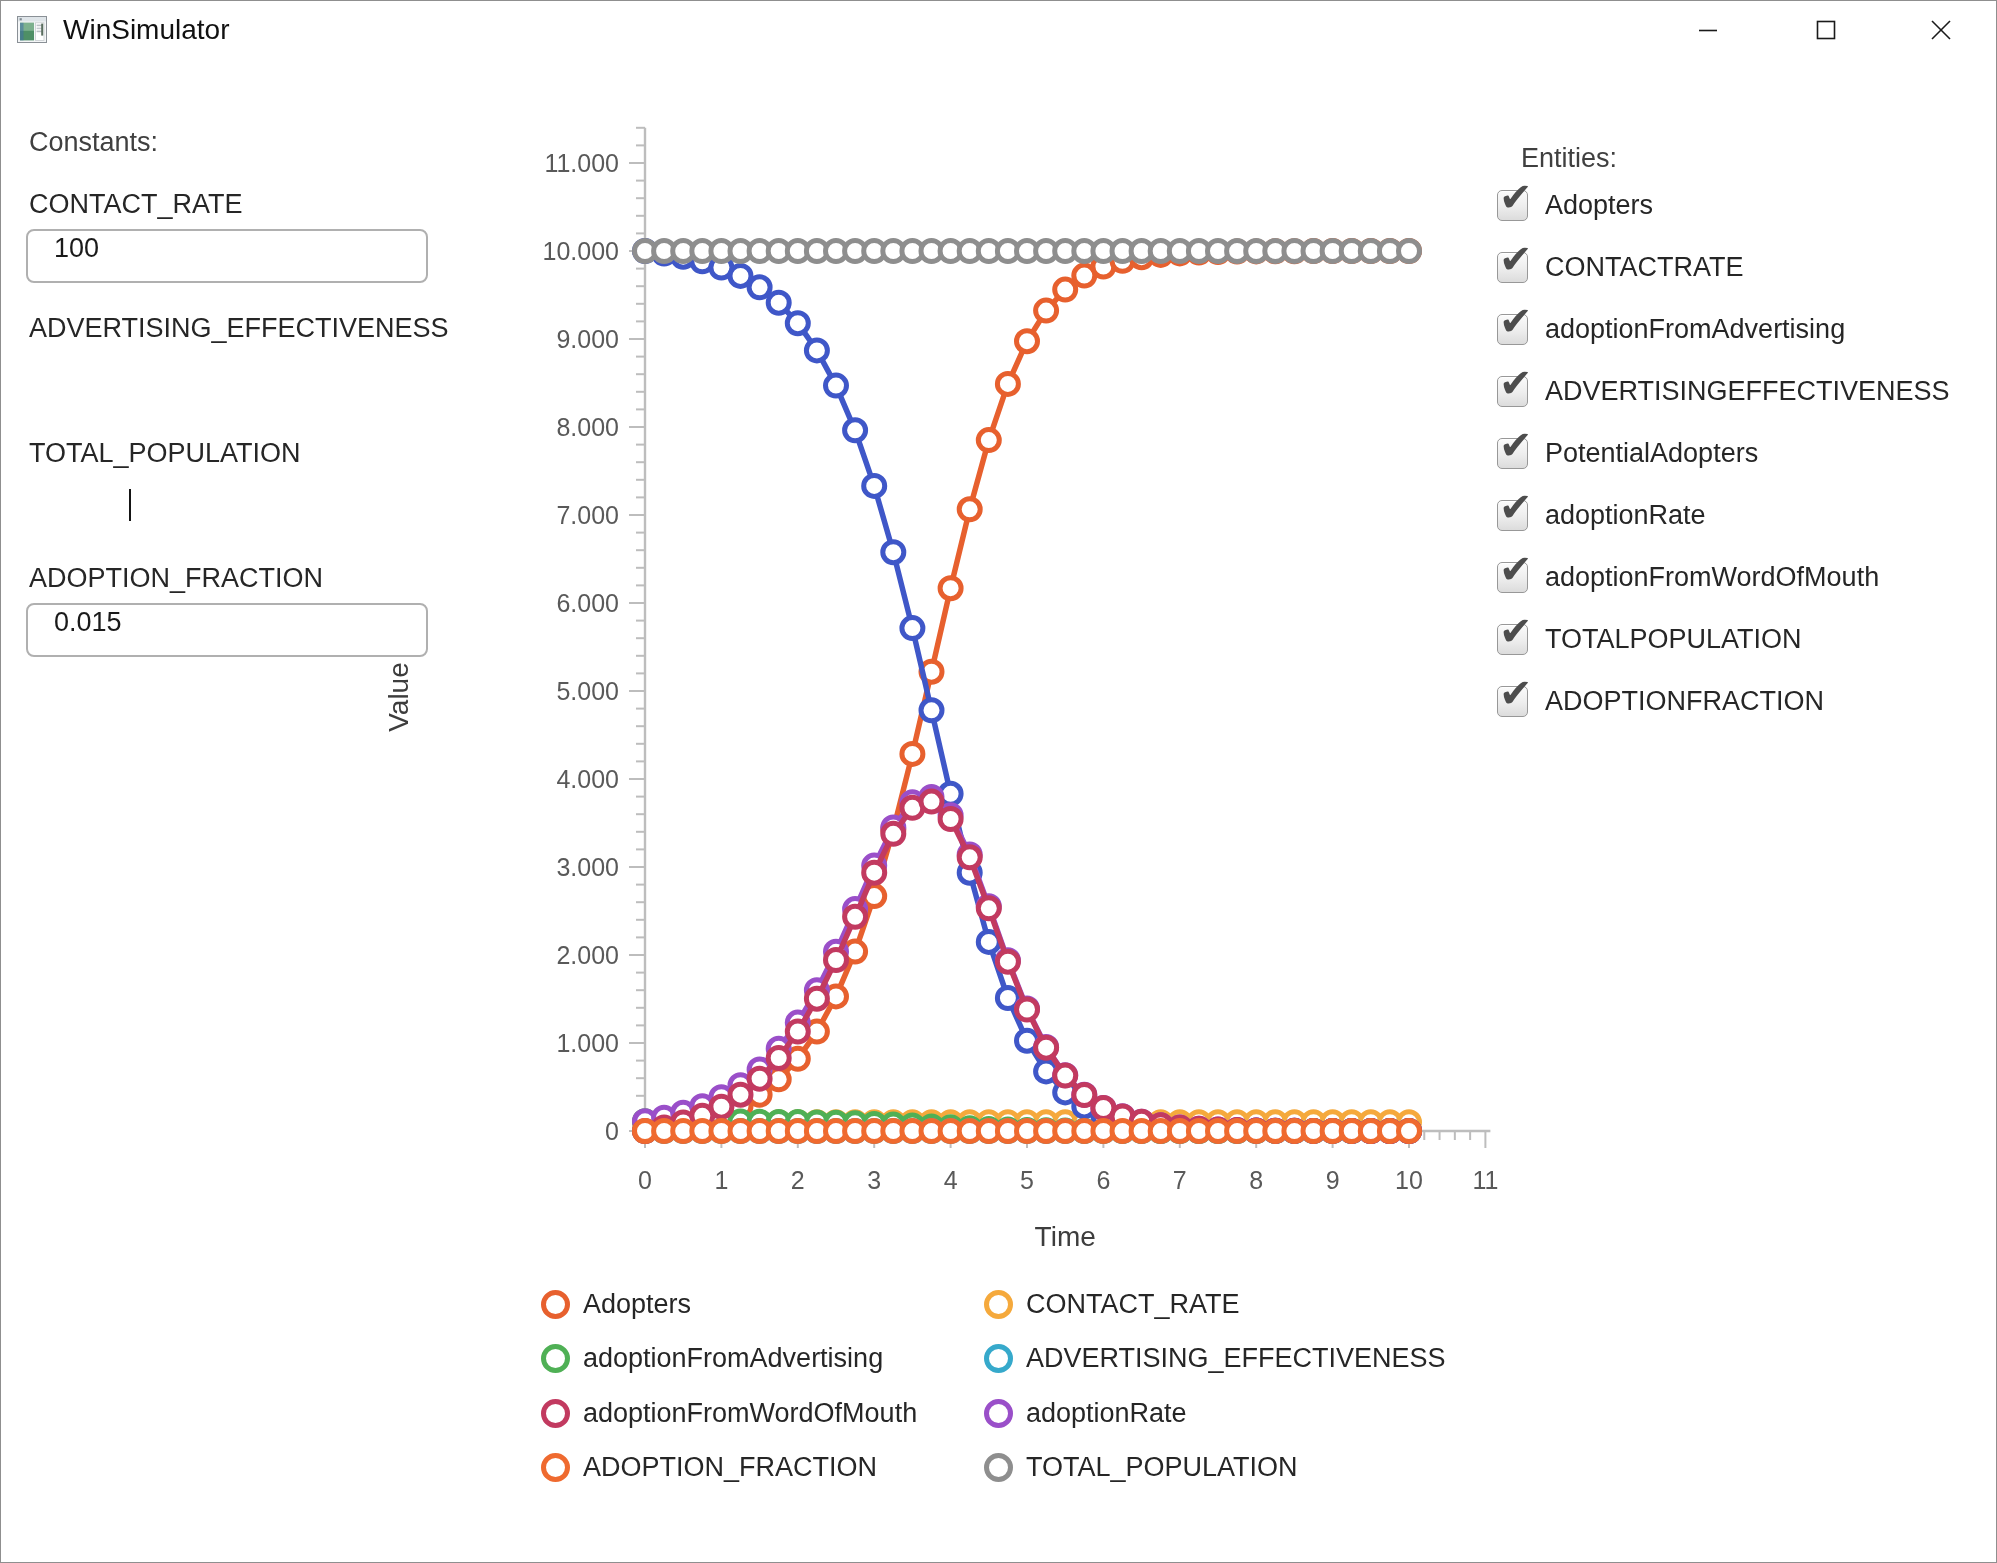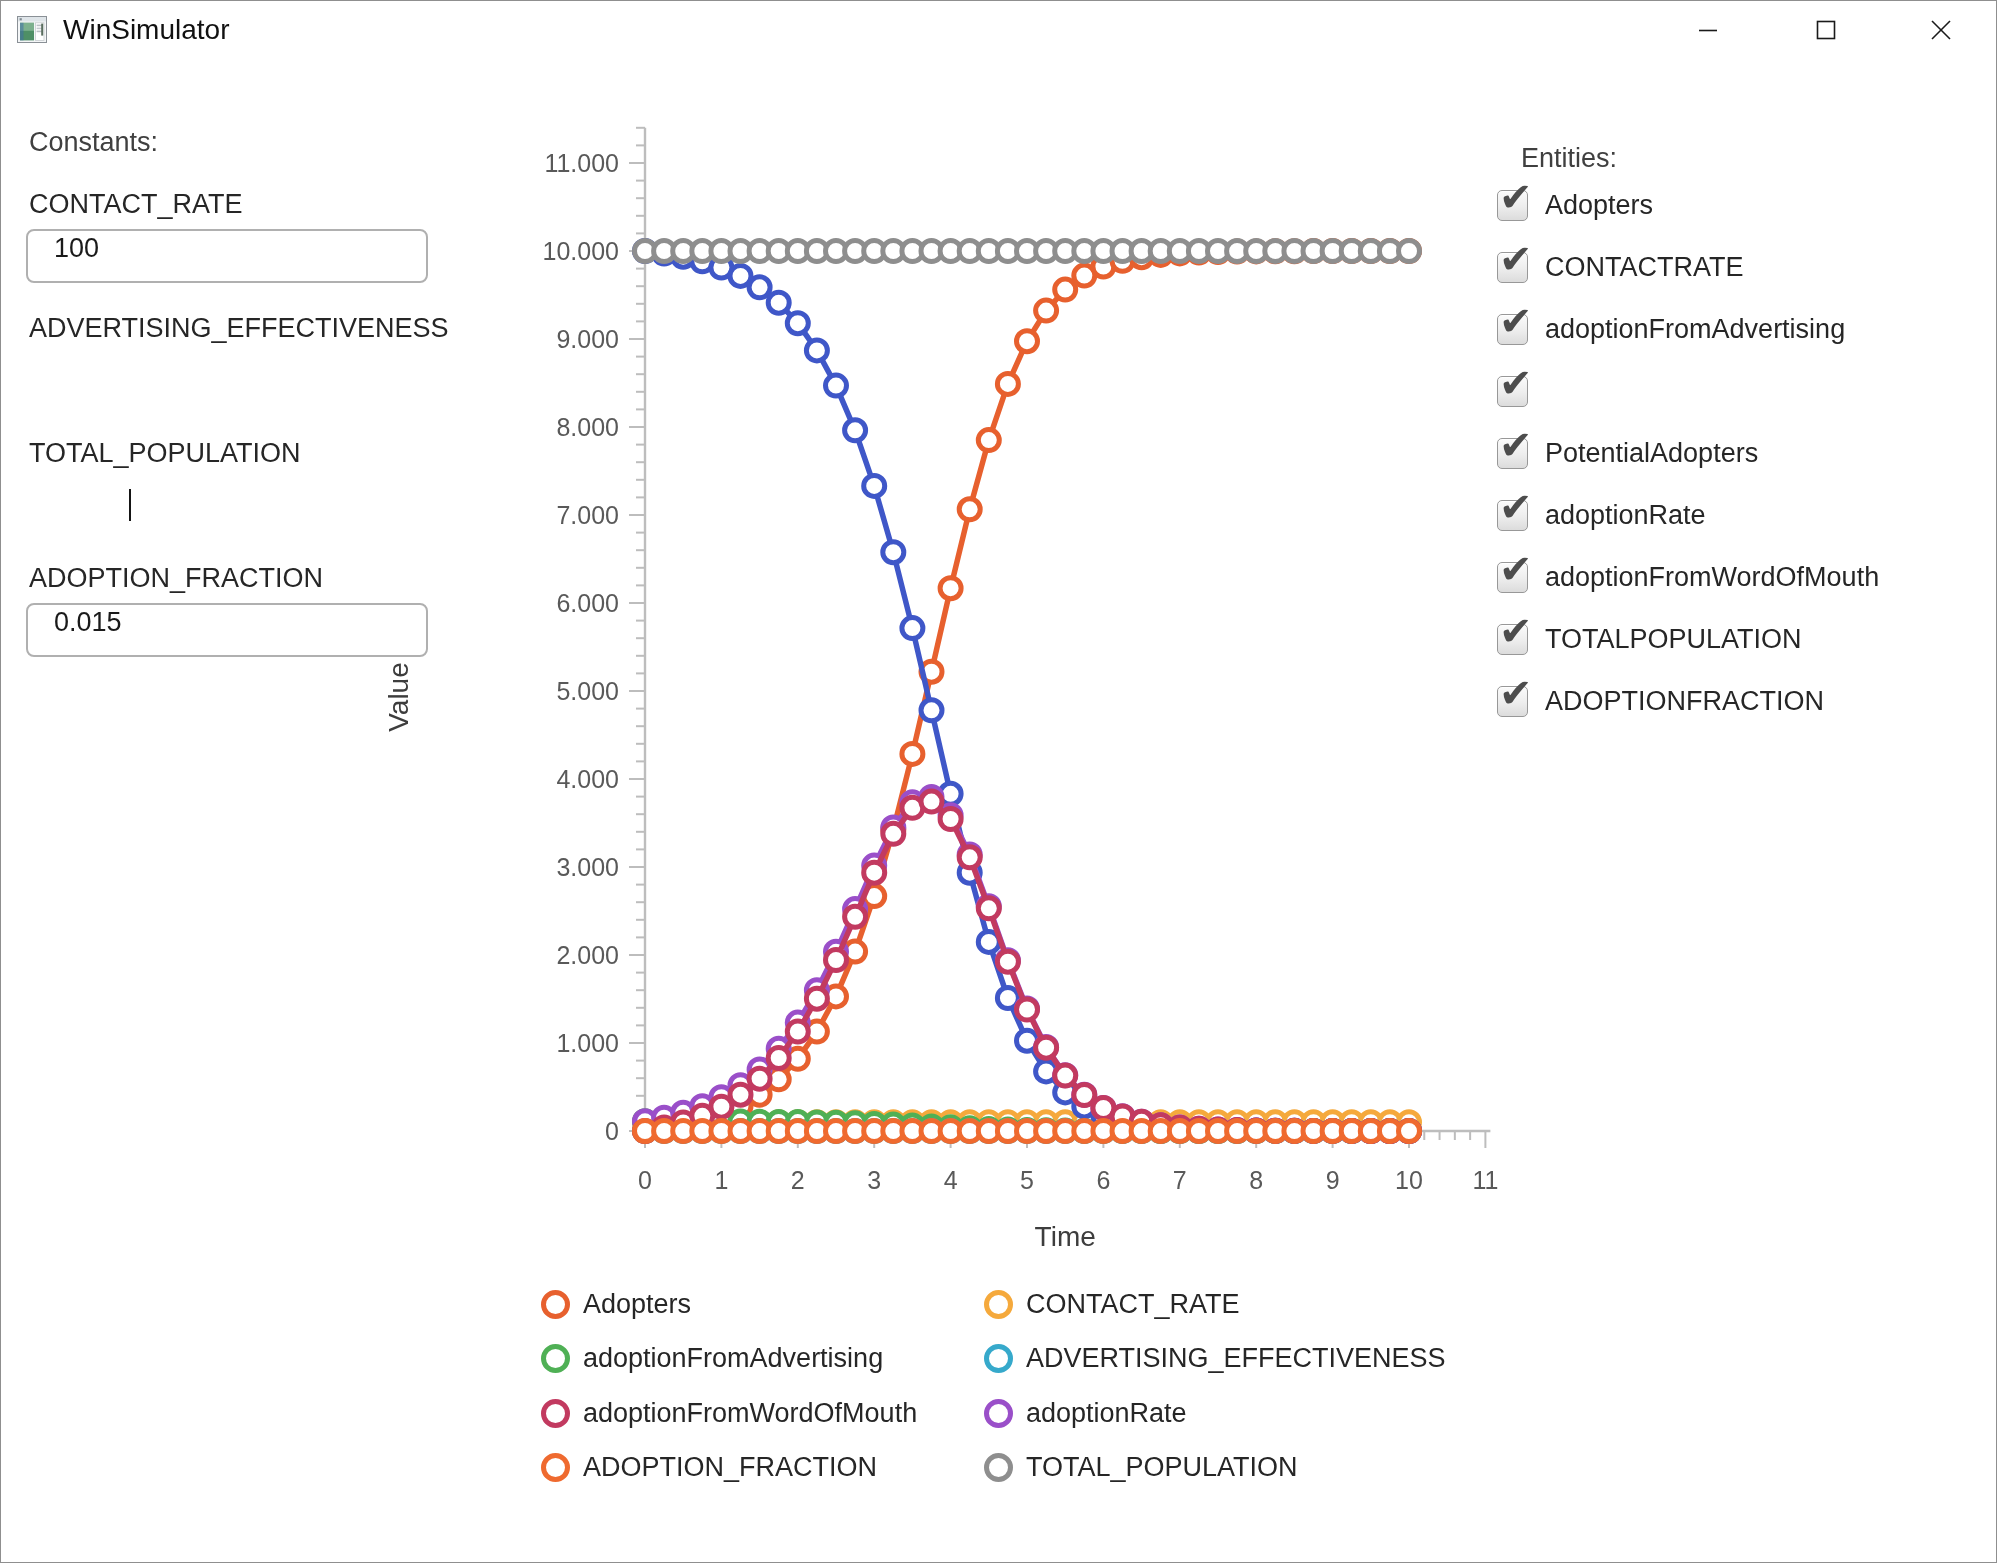--- a/index.html
+++ b/index.html
@@ -109,20 +109,21 @@
     <div class="entity-row">
       <span class="cbx">
           <span class="check">✔</span>
         </span>
       <span class="entity-label">adoptionFromAdvertising</span>
     </div>
     <div class="entity-row">
       <span class="cbx">
           <span class="check">✔</span>
         </span>
+      <span class="entity-label">ADVERTISINGEFFECTIVENESS</span>
     </div>
     <div class="entity-row">
       <span class="cbx">
           <span class="check">✔</span>
         </span>
       <span class="entity-label">PotentialAdopters</span>
     </div>
     <div class="entity-row">
       <span class="cbx">
           <span class="check">✔</span>

